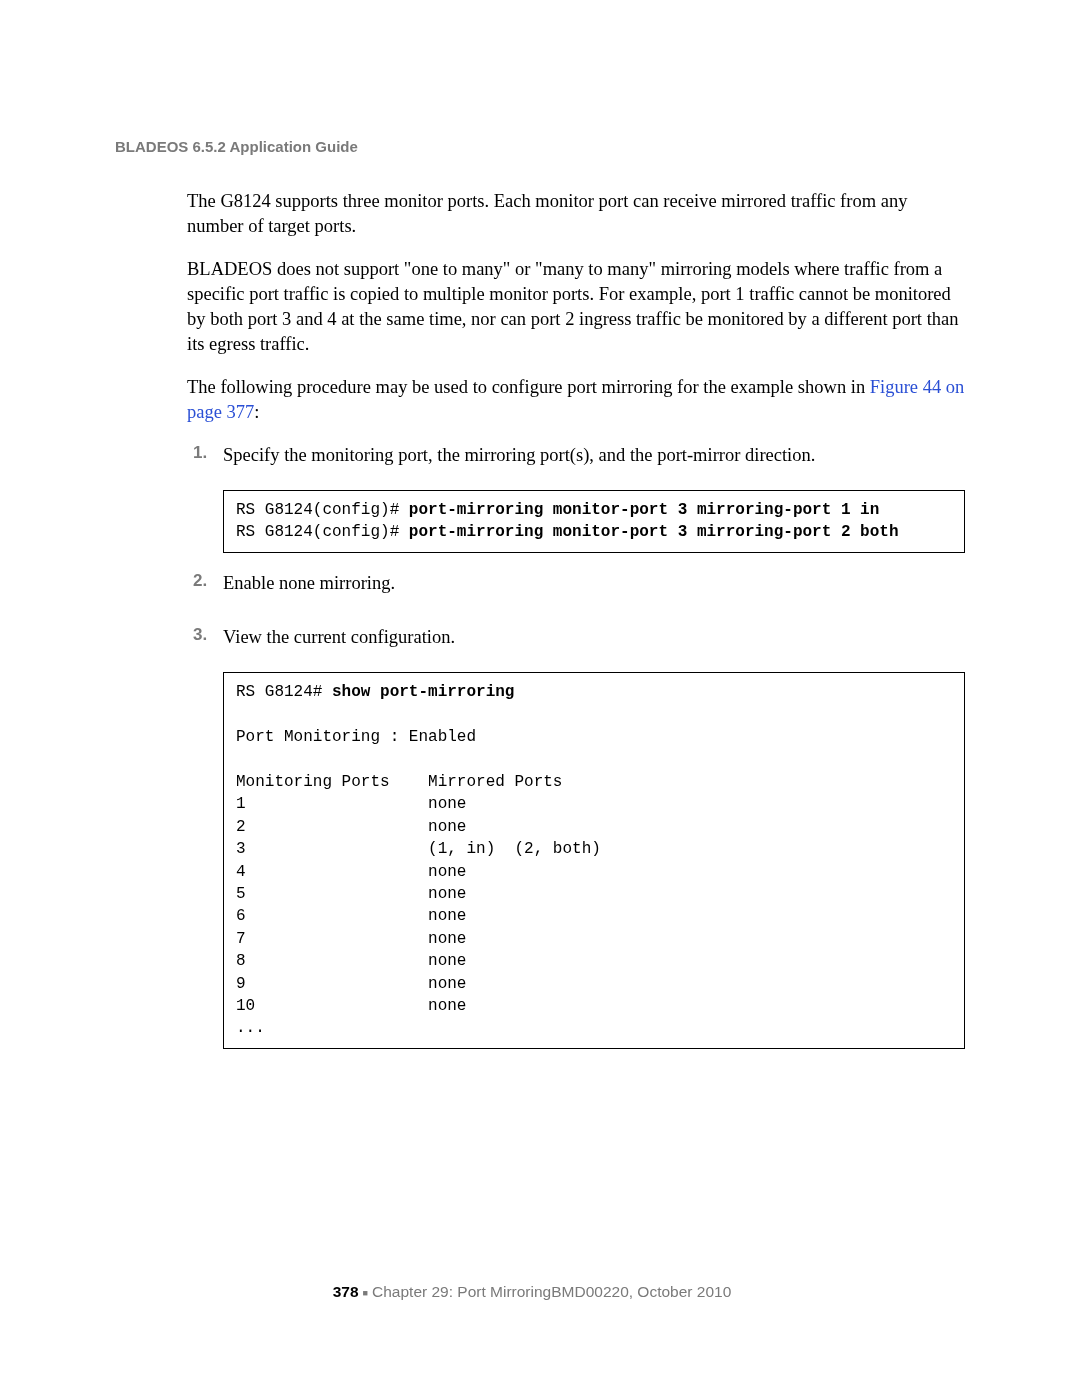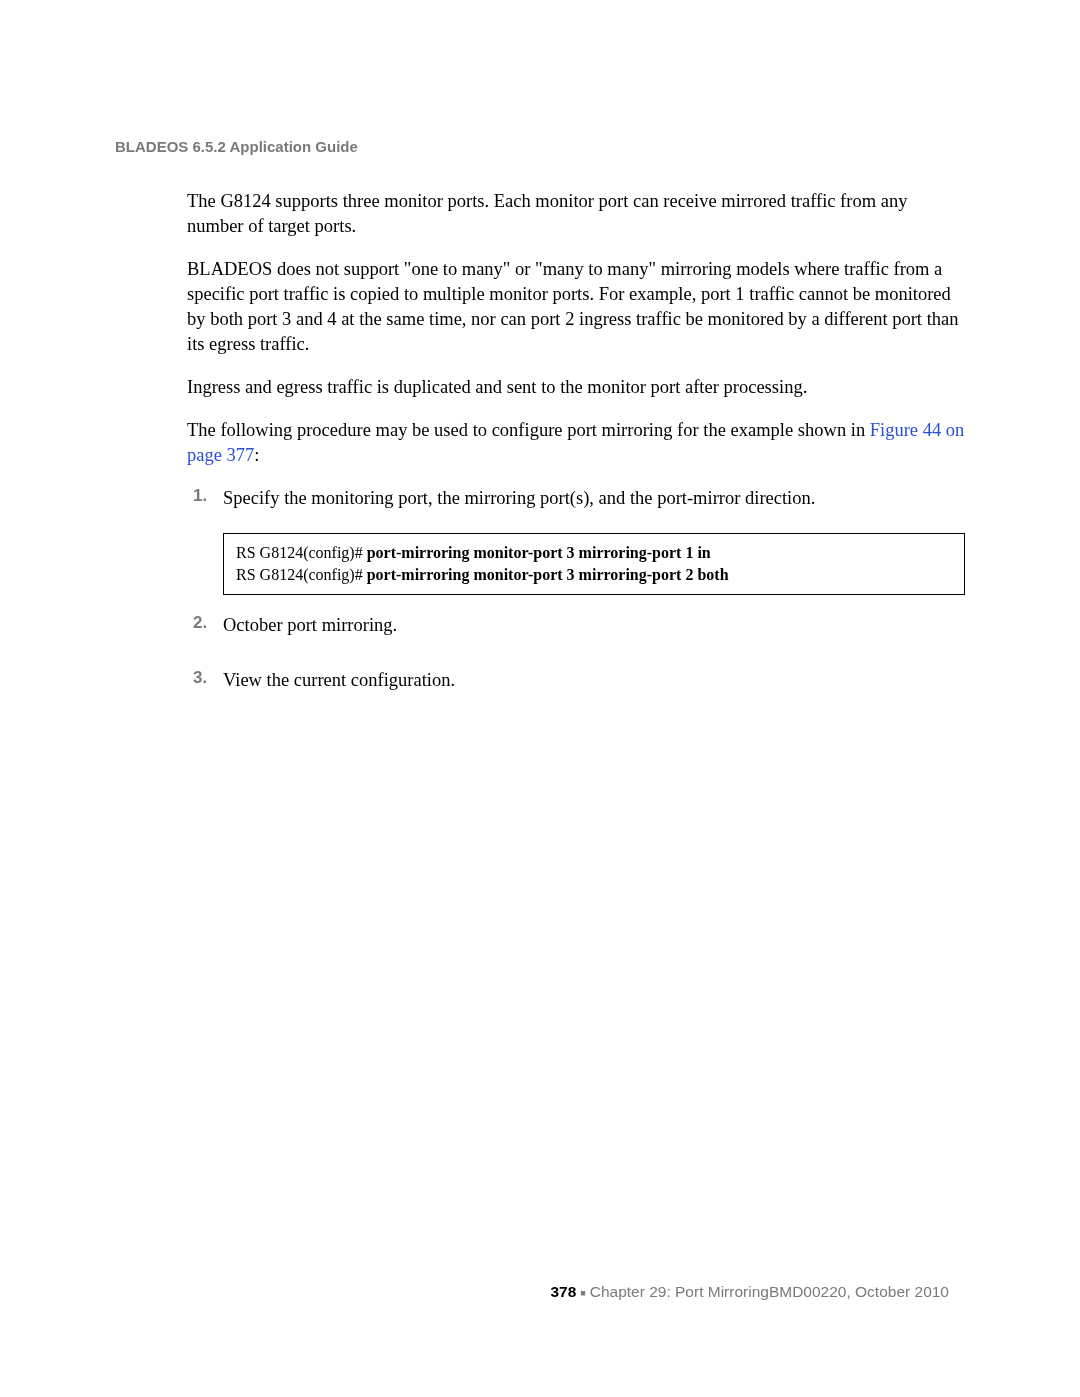--- a/index.html
+++ b/index.html
@@ -64,35 +64,35 @@
   }
   .step-text {
     font-size: 18.5px;
     line-height: 1.35;
     margin: 0 0 12px 0;
   }
   .code-box {
     border: 1px solid #000;
     margin: 8px 0 8px 108px;
     padding: 8px 12px;
-    font-family: Liberation Serif, serif;
+    font-family: Liberation Mono, monospace;
     font-size: 16px;
     line-height: 1.4;
     white-space: pre;
   }
   .code-box .bold {
     font-weight: bold;
   }
   .footer {
     position: absolute;
     bottom: 96px;
     left: 115px;
     right: 131px;
     display: flex;
-    justify-content: flex-end;
+    justify-content: center;
     font-family: Arial, Helvetica, sans-serif;
     font-size: 15.5px;
     color: #7a7a7a;
   }
   .footer .pnum {
     font-weight: bold;
     color: #000;
   }
   .footer .sq {
     font-size: 9px;
@@ -102,21 +102,20 @@
 </style>
 </head>
 <body>
 
 <div class="page">
 
   <div class="header">BLADEOS 6.5.2 Application Guide</div>
 
   <p class="body-text">The G8124 supports three monitor ports. Each monitor port can receive mirrored traffic from any number of target ports.</p>
   <p class="body-text">BLADEOS does not support "one to many" or "many to many" mirroring models where traffic from a specific port traffic is copied to multiple monitor ports. For example, port 1 traffic cannot be monitored by both port 3 and 4 at the same time, nor can port 2 ingress traffic be monitored by a different port than its egress traffic.</p>
-  <p class="body-text">Ingress and egress traffic is duplicated and sent to the monitor port after processing.</p>
 
 
   <p class="body-text">
     <span>The following procedure may be used to configure port mirroring for the example shown in </span><span class="link">Figure 44 on page 377</span><span>:</span>
   </p>
 
   <ol class="steps">
     <li>
       <div class="step-num">1.</div>
       <div class="step-body">
@@ -125,35 +124,51 @@
     </li>
   </ol>
 
   <div class="code-box"><span>RS G8124(config)# </span><span class="bold">port-mirroring monitor-port 3 mirroring-port 1 in</span>
 <span>RS G8124(config)# </span><span class="bold">port-mirroring monitor-port 3 mirroring-port 2 both</span></div>
 
   <ol class="steps">
     <li>
       <div class="step-num">2.</div>
       <div class="step-body">
-        <p class="step-text">October port mirroring.</p>
+        <p class="step-text">Enable none mirroring.</p>
       </div>
     </li>
   </ol>
 
 
   <ol class="steps">
     <li>
       <div class="step-num">3.</div>
       <div class="step-body">
         <p class="step-text">View the current configuration.</p>
       </div>
     </li>
   </ol>
 
+  <div class="code-box"><span>RS G8124# </span><span class="bold">show port-mirroring</span>
+<span>
+Port Monitoring : Enabled
+
+Monitoring Ports    Mirrored Ports
+1                   none
+2                   none
+3                   (1, in)  (2, both)
+4                   none
+5                   none
+6                   none
+7                   none
+8                   none
+9                   none
+10                  none
+...</span></div>
 
 </div>
 
 <div class="footer">
   <div>
     <span class="pnum">378</span><span class="sq">■</span><span>Chapter 29: Port Mirroring</span>
   </div>
   <div>BMD00220, October 2010</div>
 </div>
 

